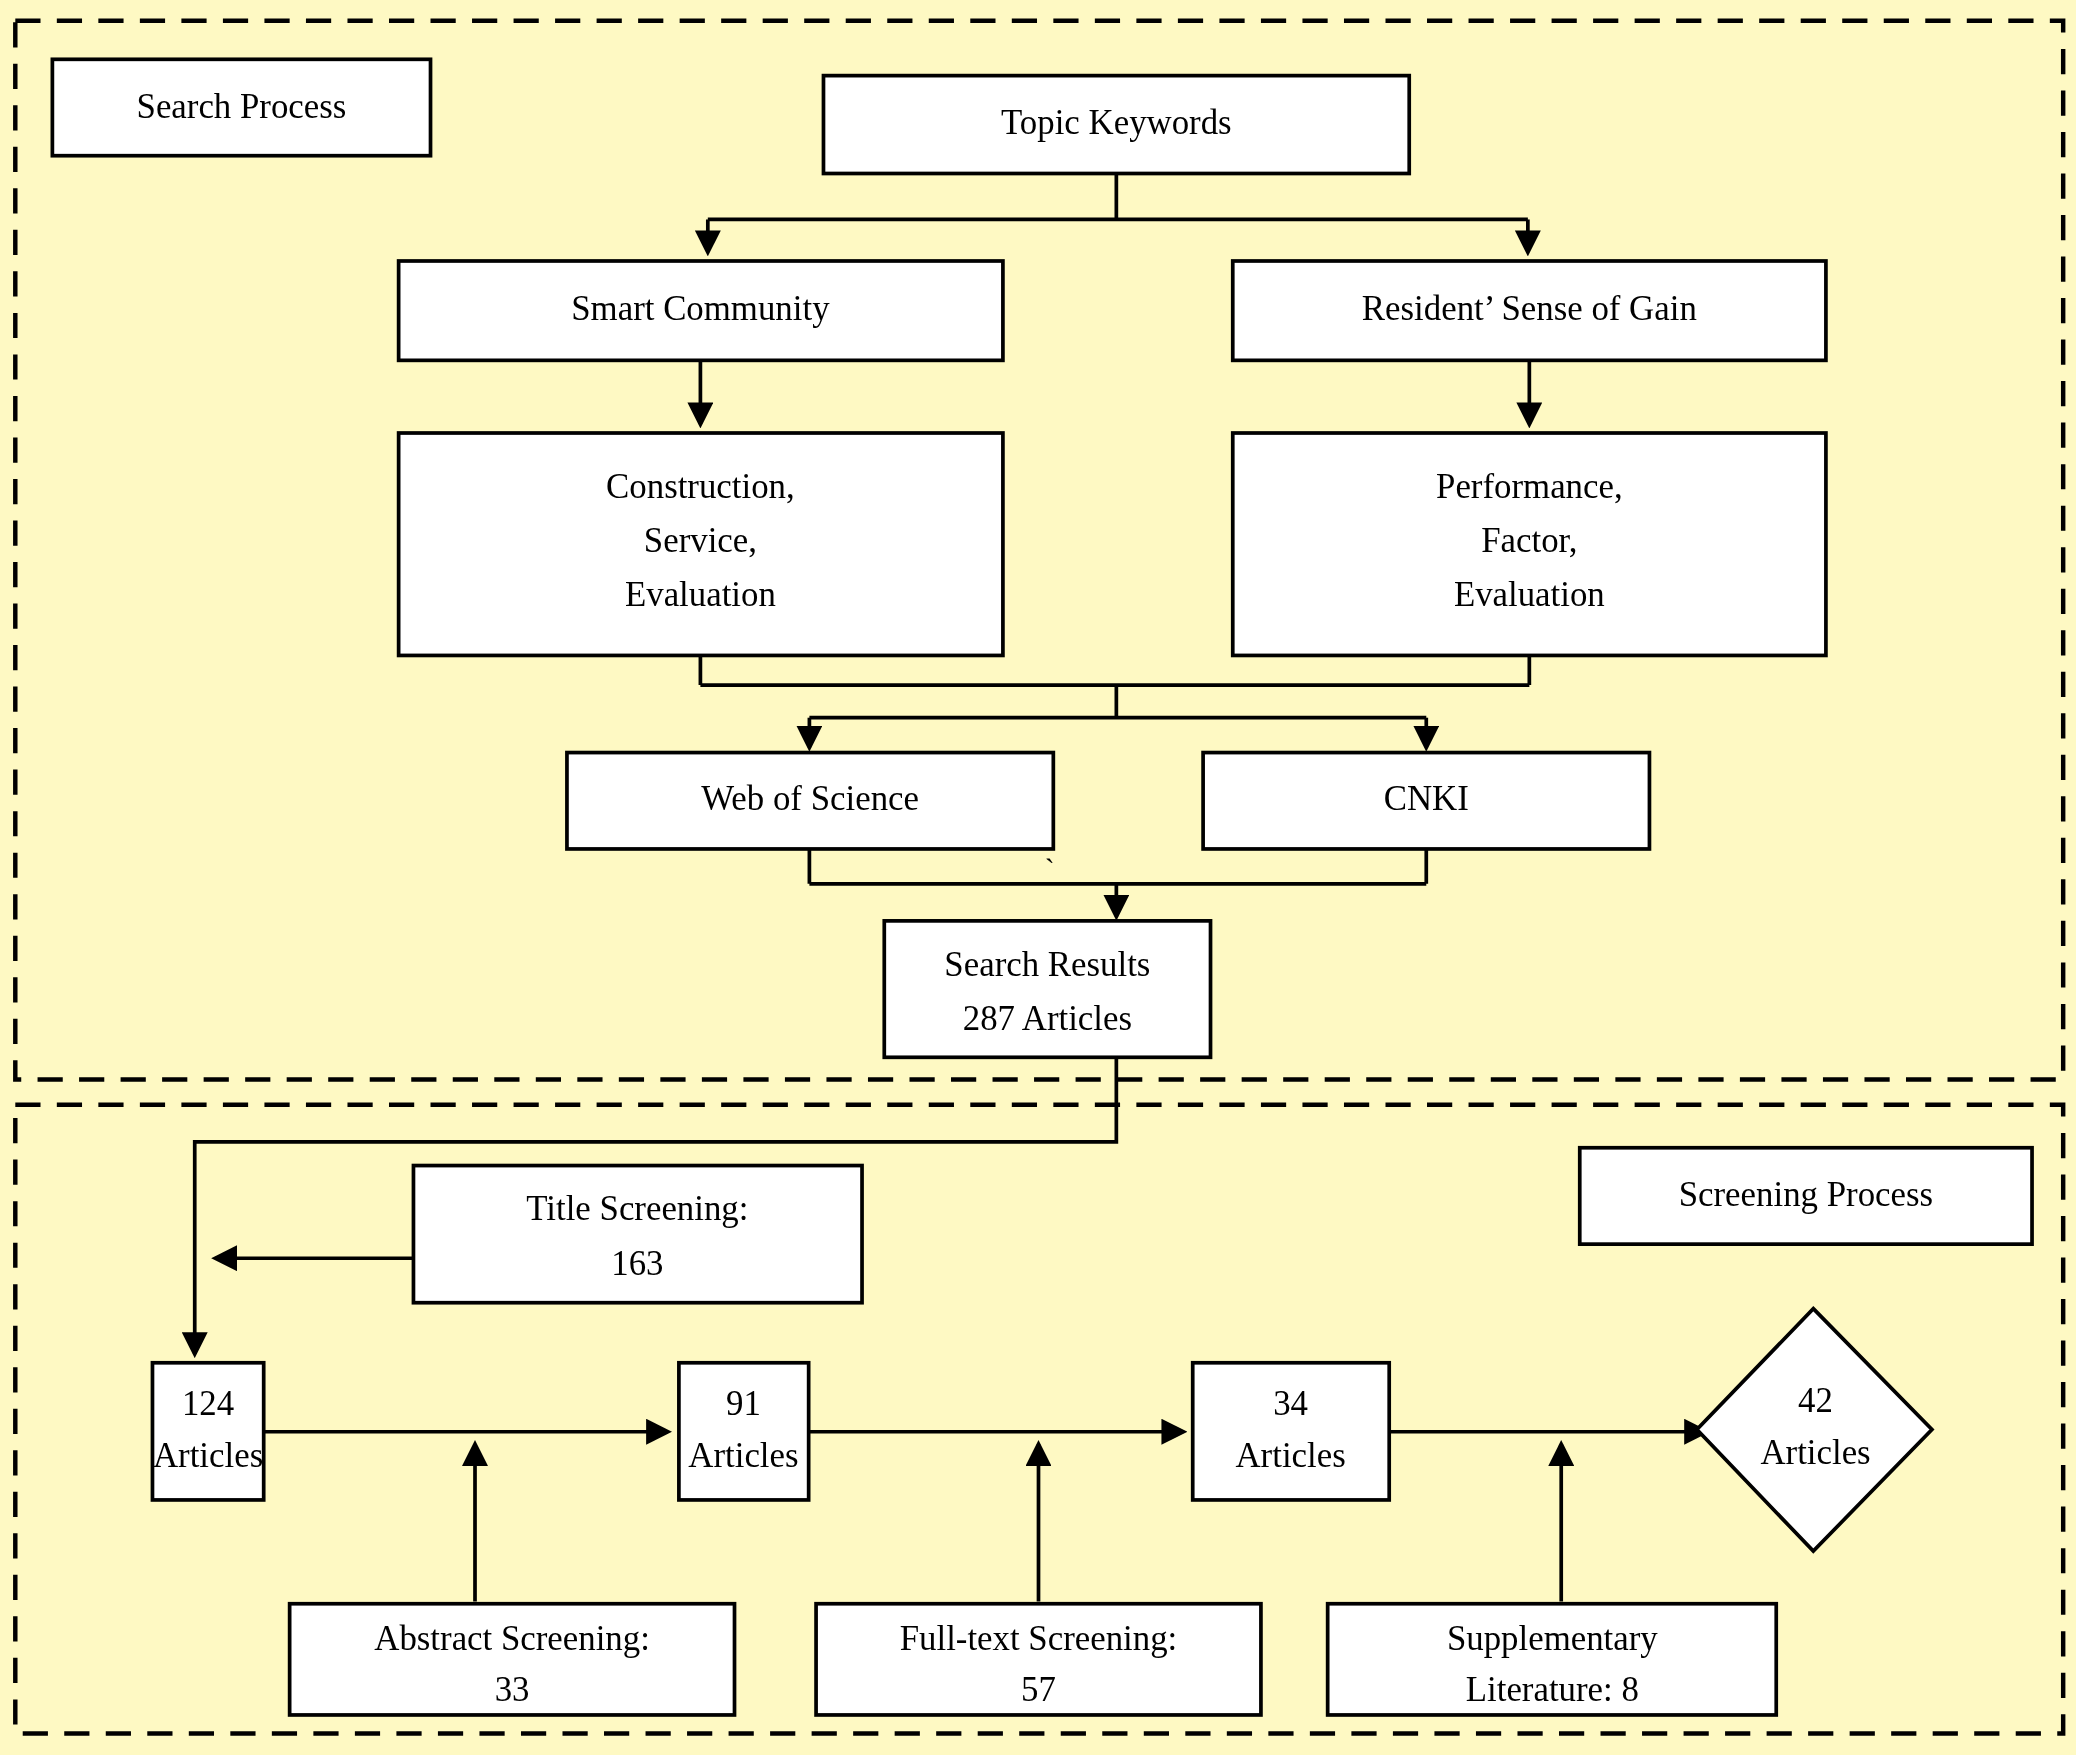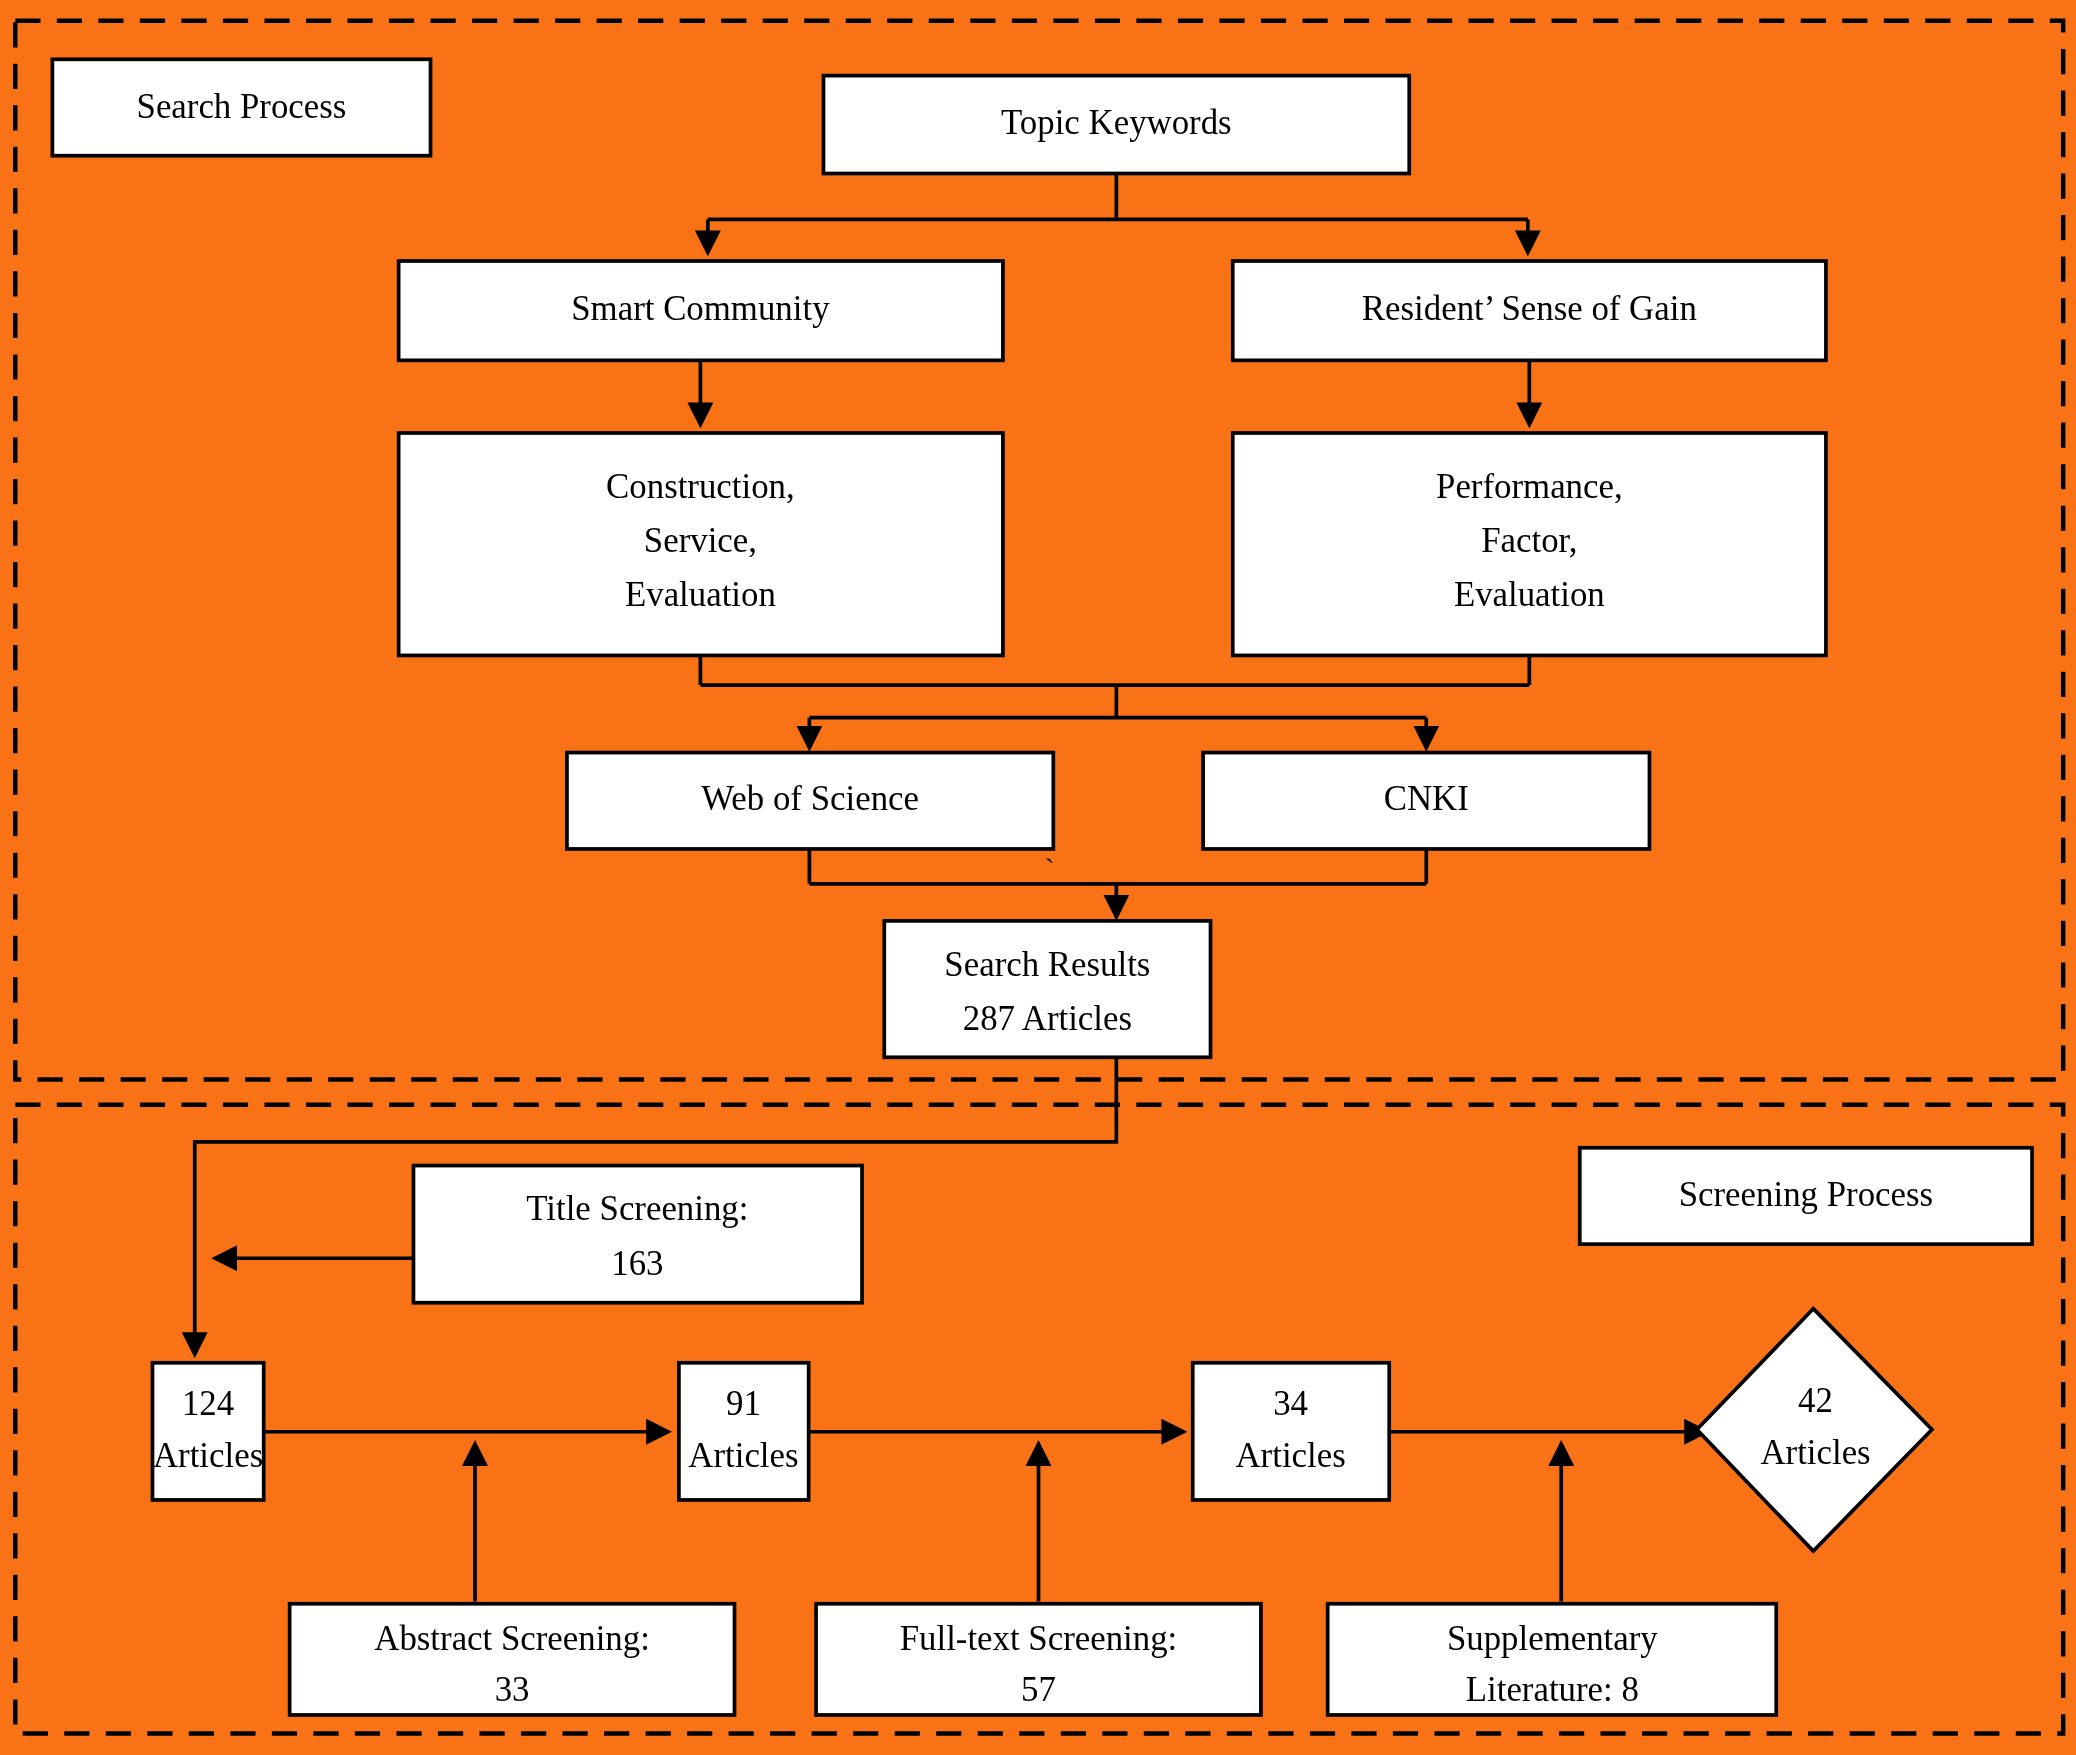--- a/index.html
+++ b/index.html
@@ -4,21 +4,21 @@
 <style>
   html, body {
     margin: 0;
     padding: 0;
     background: #ffffff;
   }
   #canvas-wrap {
     position: relative;
     width: 2077px;
     height: 1755px;
-    background: #f97316;
+    background: #fef9c3;
     overflow: hidden;
     font-family: "Liberation Serif", "DejaVu Serif", serif;
   }
   svg.flow {
     position: absolute;
     top: 0;
     left: 0;
     width: 2077px;
     height: 1755px;
   }

